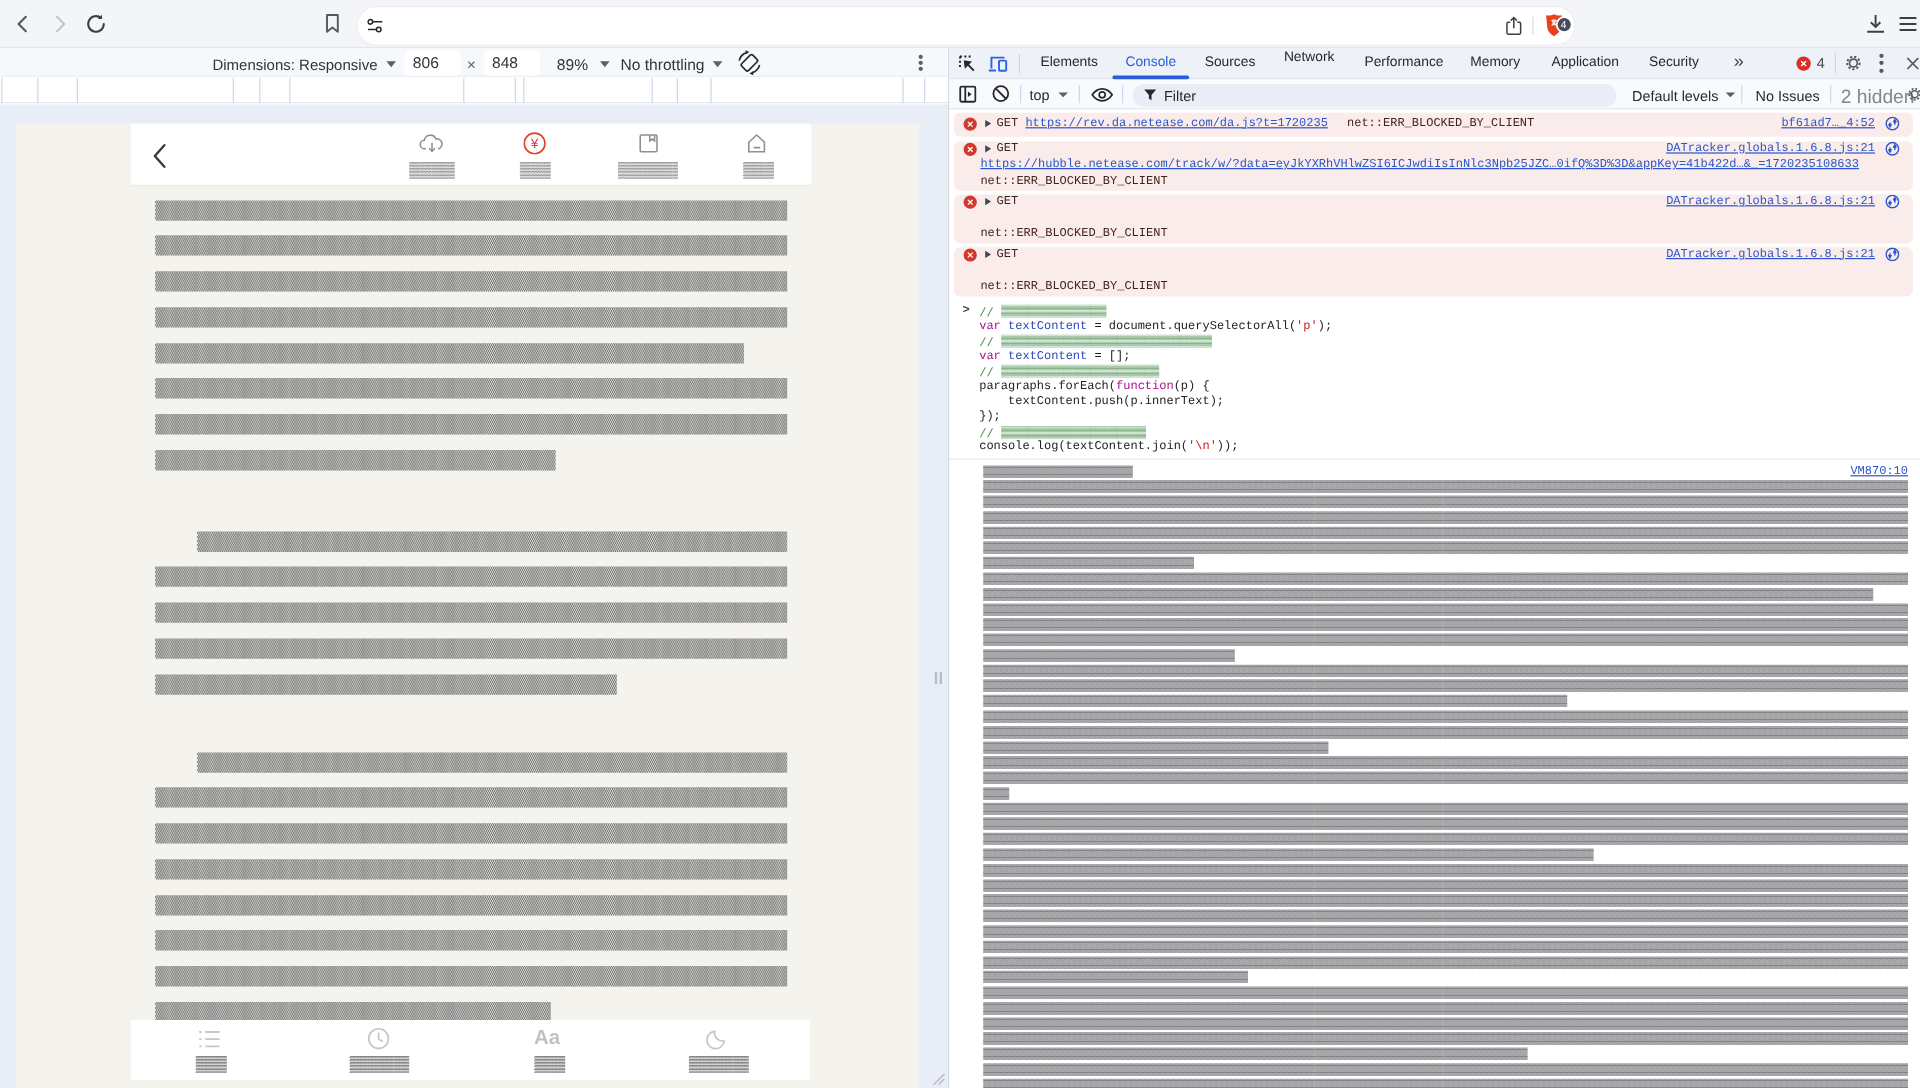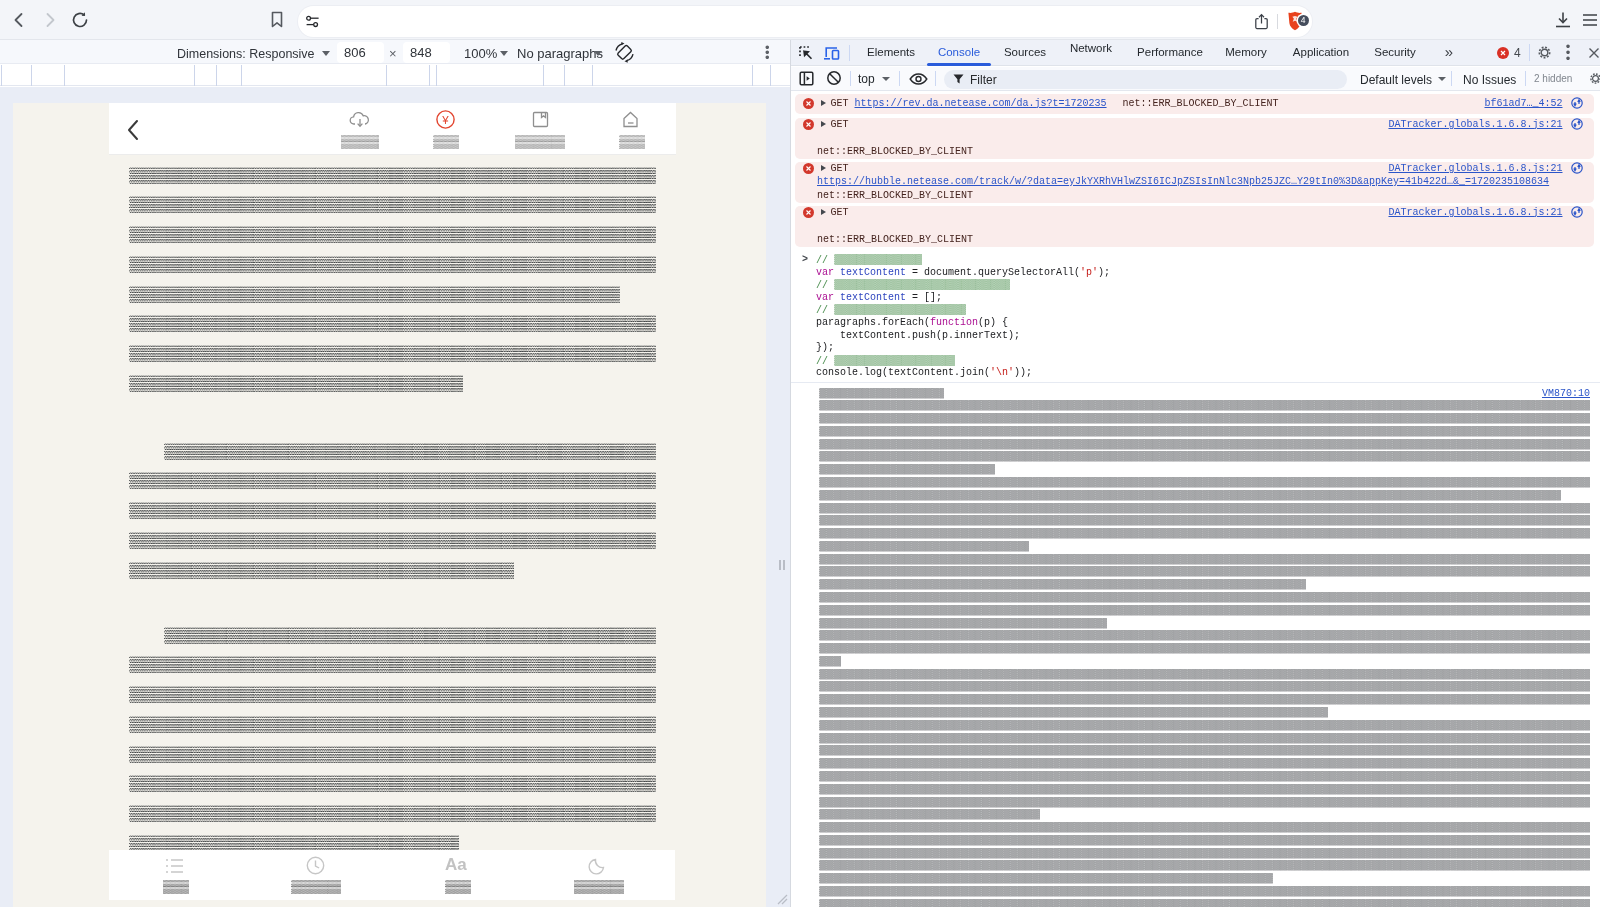--- a/index.html
+++ b/index.html
@@ -50,23 +50,23 @@
 <svg class="abs" style="left:1582px;top:12px" width="16" height="16" viewBox="0 0 16 16" stroke="#3c4045" stroke-width="1.6">
       <path d="M1 3 h14 M1 8 h14 M1 13 h14"></path>
     </svg>
 <div class="abs" style="left:0;top:39px;width:1600px;height:1px;background:#e3e6ec"></div>
 <div class="abs" style="left:0;top:40px;width:790px;height:24px;background:#f6f8fc;border-bottom:1px solid #e8ebf2"></div>
 <div class="abs" style="left:177px;top:46.5px;font-size:12.5px;color:#30343a">Dimensions: Responsive</div>
 <div class="abs" style="left:322px;top:51px;width:0;height:0;border-left:4.5px solid transparent;border-right:4.5px solid transparent;border-top:5px solid #5c6066"></div>
 <div class="abs" style="left:337px;top:42px;width:47px;height:21px;background:#fff;border-radius:4px;font-size:13px;color:#30343a;padding-left:7px;line-height:21px">806</div>
 <div class="abs" style="left:389px;top:46px;font-size:13px;color:#5c6066">×</div>
 <div class="abs" style="left:403px;top:42px;width:47px;height:21px;background:#fff;border-radius:4px;font-size:13px;color:#30343a;padding-left:7px;line-height:21px">848</div>
-<div class="abs" style="left:464px;top:46px;font-size:13px;color:#30343a">100%</div>
+<div class="abs" style="left:464px;top:46px;font-size:13px;color:#30343a">89%</div>
 <div class="abs" style="left:500px;top:51px;width:0;height:0;border-left:4.5px solid transparent;border-right:4.5px solid transparent;border-top:5px solid #5c6066"></div>
-<div class="abs" style="left:517px;top:46px;font-size:13px;color:#30343a">No paragraphs</div>
+<div class="abs" style="left:517px;top:46px;font-size:13px;color:#30343a">No throttling</div>
 <div class="abs" style="left:594px;top:51px;width:0;height:0;border-left:4.5px solid transparent;border-right:4.5px solid transparent;border-top:5px solid #5c6066"></div>
 <svg class="abs" style="left:613px;top:41px" width="23" height="23" viewBox="0 0 23 23" stroke="#26282c" stroke-width="1.4" fill="none">
       <rect x="7.5" y="4.8" width="8" height="13" rx="1.6" transform="rotate(45 11.5 11.3)"></rect>
       <path d="M3 9.5 A 9 9 0 0 1 9.3 2.9"></path>
       <path d="M8.3 0.9 l3.2 1.5 l-3.1 1.8" fill="#26282c" stroke="none"></path>
       <path d="M20 13.1 A 9 9 0 0 1 13.7 19.7"></path>
       <path d="M14.7 21.7 l-3.2 -1.5 l3.1 -1.8" fill="#26282c" stroke="none"></path>
     </svg>
 <div class="abs" style="left:765px;top:45px;color:#5c6066;font-size:13px;letter-spacing:0;line-height:5px">•<br>•<br>•</div>
 <div class="abs" style="left:0;top:65px;width:790px;height:21px;background:#ffffff;border-bottom:1px solid #e3e7f0"></div>
@@ -212,21 +212,21 @@
 <div class="abs" style="left:944px;top:69.5px;width:403px;height:19px;background:#e9edf5;border-radius:10px"></div>
 <svg class="abs" style="left:953px;top:74px" width="11" height="10" viewBox="0 0 11 10" fill="#26282c">
       <path d="M0.5 0.5 h10 L6.6 5.2 V9.5 L4.4 8 V5.2 Z"></path>
     </svg>
 <div class="abs" style="left:970px;top:72.5px;font-size:12px;color:#26282b">Filter</div>
 <div class="abs" style="left:1360px;top:72.5px;font-size:12px;color:#24292e">Default levels</div>
 <div class="abs" style="left:1438px;top:77px;width:0;height:0;border-left:4px solid transparent;border-right:4px solid transparent;border-top:4.5px solid #5c6066"></div>
 <div class="abs" style="left:1451px;top:71px;width:1px;height:15px;background:#ccd8f3"></div>
 <div class="abs" style="left:1463px;top:72.5px;font-size:12px;color:#24292e">No Issues</div>
 <div class="abs" style="left:1525px;top:71px;width:1px;height:15px;background:#ccd8f3"></div>
-<div class="abs" style="left:1534px;top:72.5px;font-size:10px;color:#80868e">2 hidden</div>
+<div class="abs" style="left:1534px;top:72.5px;font-size:16px;color:#80868e">2 hidden</div>
 <svg class="abs" style="left:1588px;top:71px" width="15" height="15" viewBox="0 0 17 17">
       <circle cx="8.5" cy="8.5" r="5.2" fill="none" stroke="#55595f" stroke-width="1.6" stroke-dasharray="1.9 1.6"></circle>
       <circle cx="8.5" cy="8.5" r="3.3" fill="none" stroke="#55595f" stroke-width="1.4"></circle>
     </svg>
 <div class="abs" style="left:794.5px;top:93.5px;width:799px;height:20px;background:#faeceb;border-radius:5px"></div>
 <div class="abs" style="left:803px;top:97.5px;width:11px;height:11px;border-radius:6px;background:#d2382c"></div>
 <svg class="abs" style="left:806px;top:100.5px" width="5" height="5" viewBox="0 0 5 5" stroke="#fff" stroke-width="1.1">
       <path d="M0.5 0.5 L4.5 4.5 M4.5 0.5 L0.5 4.5"></path>
     </svg>
 <div class="abs" style="left:821px;top:99.5px;width:0;height:0;border-top:3.5px solid transparent;border-bottom:3.5px solid transparent;border-left:5px solid #44484e"></div>
@@ -243,34 +243,34 @@
 <svg class="abs" style="left:806px;top:121.5px" width="5" height="5" viewBox="0 0 5 5" stroke="#fff" stroke-width="1.1">
       <path d="M0.5 0.5 L4.5 4.5 M4.5 0.5 L0.5 4.5"></path>
     </svg>
 <div class="abs" style="left:821px;top:120.5px;width:0;height:0;border-top:3.5px solid transparent;border-bottom:3.5px solid transparent;border-left:5px solid #44484e"></div>
 <div class="abs mono" style="left:830.5px;top:118.5px;font-size:10px;line-height:11px;color:#44231e;">GET</div>
 <div class="abs mono" style="right:37.5px;top:118.5px;font-size:10px;line-height:11px;color:#2b55c9;text-decoration:underline;">DATracker.globals.1.6.8.js:21</div>
 <svg class="abs" style="left:1571px;top:118.0px" width="12" height="12" viewBox="0 0 12 12" fill="none" stroke="#2b55c9" stroke-width="1.2">
       <circle cx="6" cy="6" r="5.2"></circle>
       <path d="M4 5 L4 8.5 M2.8 6.5 L4 8.7 L5.2 6.5 M8 7 V3.5 M6.8 5 L8 2.8 L9.2 5"></path>
     </svg>
+<div class="abs mono" style="left:817.0px;top:132.2px;font-size:10px;line-height:11px;color:#2b55c9;text-decoration:underline;">https://hubble.netease.com/track/w/?data=eyJkYXRhVHlwZSI6ICJwdiIsInNlc3Npb25JZC…0ifQ%3D%3D&amp;appKey=41b422d…&amp;_=1720235108633</div>
 <div class="abs mono" style="left:817.0px;top:145.9px;font-size:10px;line-height:11px;color:#44231e;">net::ERR_BLOCKED_BY_CLIENT</div>
 <div class="abs" style="left:794.5px;top:161.5px;width:799px;height:41px;background:#faeceb;border-radius:5px"></div>
 <div class="abs" style="left:803px;top:162.5px;width:11px;height:11px;border-radius:6px;background:#d2382c"></div>
 <svg class="abs" style="left:806px;top:165.5px" width="5" height="5" viewBox="0 0 5 5" stroke="#fff" stroke-width="1.1">
       <path d="M0.5 0.5 L4.5 4.5 M4.5 0.5 L0.5 4.5"></path>
     </svg>
 <div class="abs" style="left:821px;top:164.5px;width:0;height:0;border-top:3.5px solid transparent;border-bottom:3.5px solid transparent;border-left:5px solid #44484e"></div>
 <div class="abs mono" style="left:830.5px;top:162.5px;font-size:10px;line-height:11px;color:#44231e;">GET</div>
 <div class="abs mono" style="right:37.5px;top:162.5px;font-size:10px;line-height:11px;color:#2b55c9;text-decoration:underline;">DATracker.globals.1.6.8.js:21</div>
 <svg class="abs" style="left:1571px;top:162.0px" width="12" height="12" viewBox="0 0 12 12" fill="none" stroke="#2b55c9" stroke-width="1.2">
       <circle cx="6" cy="6" r="5.2"></circle>
       <path d="M4 5 L4 8.5 M2.8 6.5 L4 8.7 L5.2 6.5 M8 7 V3.5 M6.8 5 L8 2.8 L9.2 5"></path>
     </svg>
-<div class="abs mono" style="left:817.0px;top:176.2px;font-size:10px;line-height:11px;color:#2b55c9;text-decoration:underline;">https://hubble.netease.com/track/w/?data=eyJkYXRhVHlwZSI6ICJpZSIsInNlc3Npb25JZC…Y29tIn0%3D&amp;appKey=41b422d…&amp;_=1720235108634</div>
 <div class="abs mono" style="left:817.0px;top:189.9px;font-size:10px;line-height:11px;color:#44231e;">net::ERR_BLOCKED_BY_CLIENT</div>
 <div class="abs" style="left:794.5px;top:205.5px;width:799px;height:41px;background:#faeceb;border-radius:5px"></div>
 <div class="abs" style="left:803px;top:206.5px;width:11px;height:11px;border-radius:6px;background:#d2382c"></div>
 <svg class="abs" style="left:806px;top:209.5px" width="5" height="5" viewBox="0 0 5 5" stroke="#fff" stroke-width="1.1">
       <path d="M0.5 0.5 L4.5 4.5 M4.5 0.5 L0.5 4.5"></path>
     </svg>
 <div class="abs" style="left:821px;top:208.5px;width:0;height:0;border-top:3.5px solid transparent;border-bottom:3.5px solid transparent;border-left:5px solid #44484e"></div>
 <div class="abs mono" style="left:830.5px;top:206.5px;font-size:10px;line-height:11px;color:#44231e;">GET</div>
 <div class="abs mono" style="right:37.5px;top:206.5px;font-size:10px;line-height:11px;color:#2b55c9;text-decoration:underline;">DATracker.globals.1.6.8.js:21</div>
 <svg class="abs" style="left:1571px;top:206.0px" width="12" height="12" viewBox="0 0 12 12" fill="none" stroke="#2b55c9" stroke-width="1.2">

